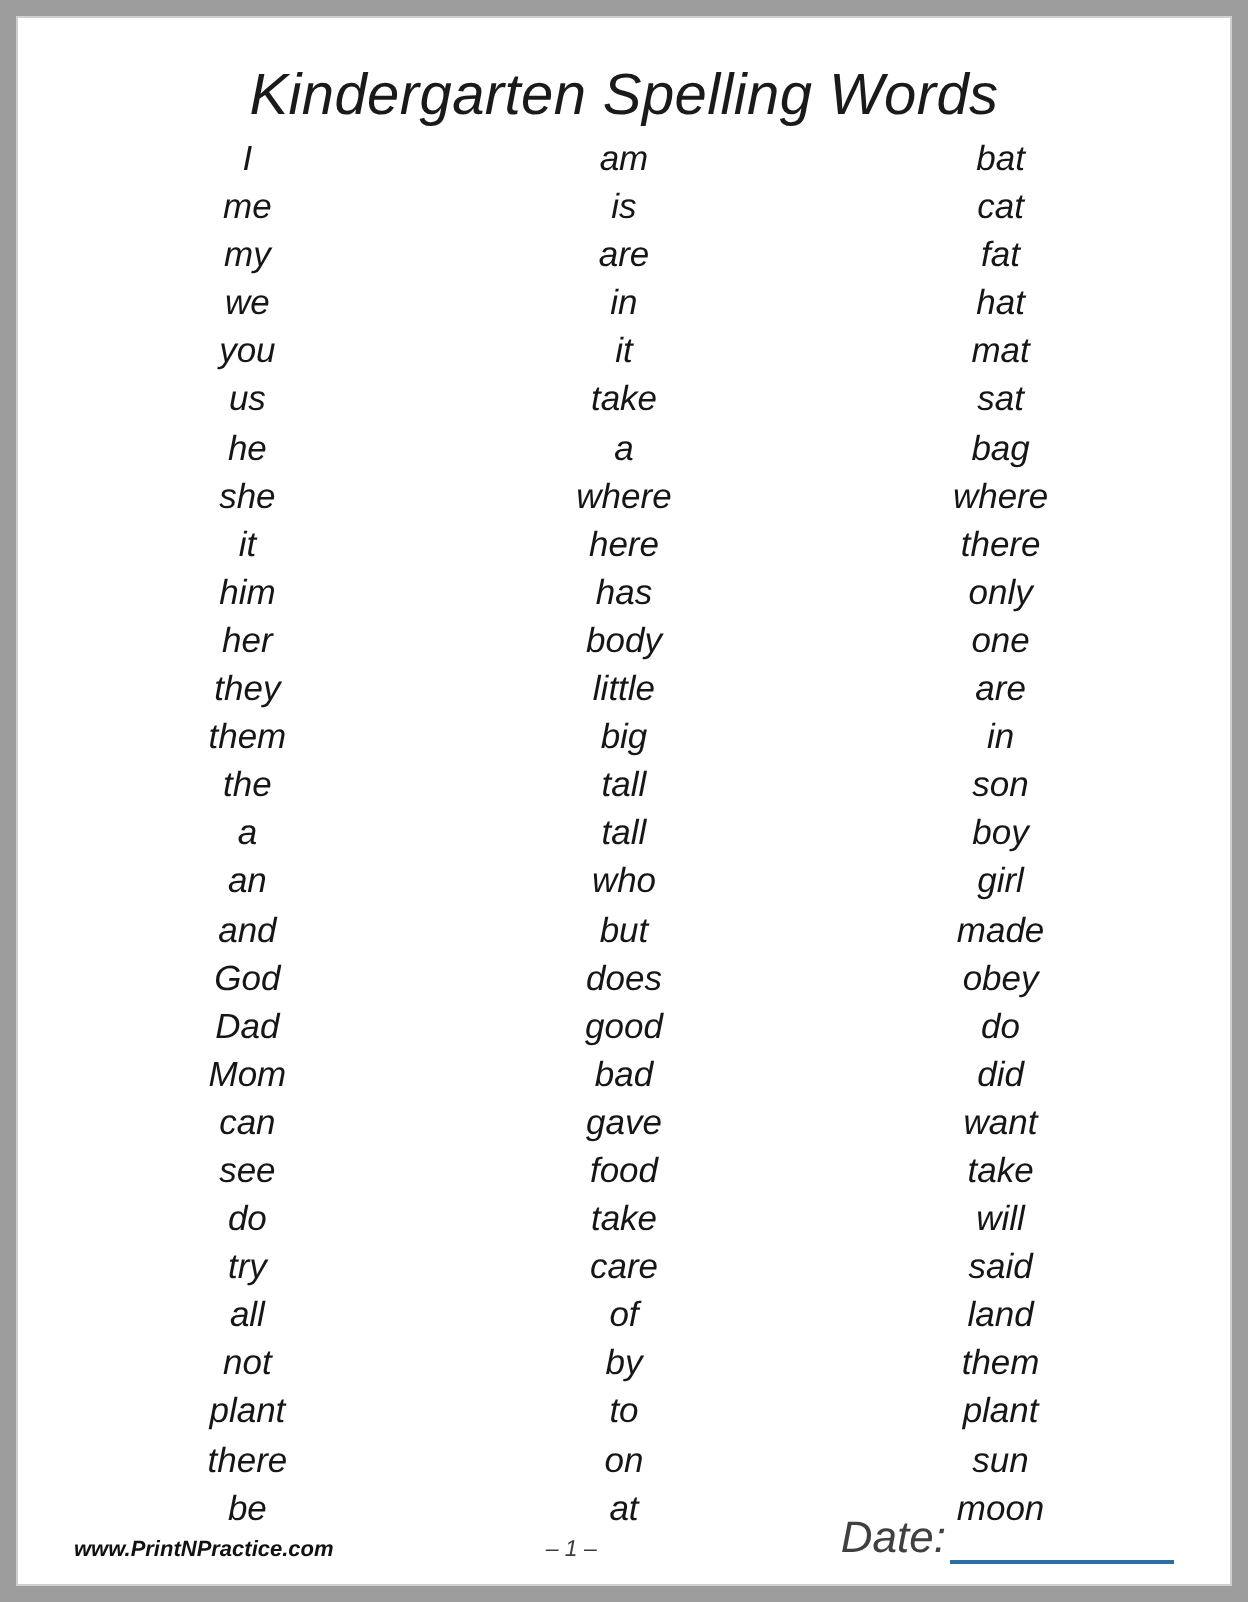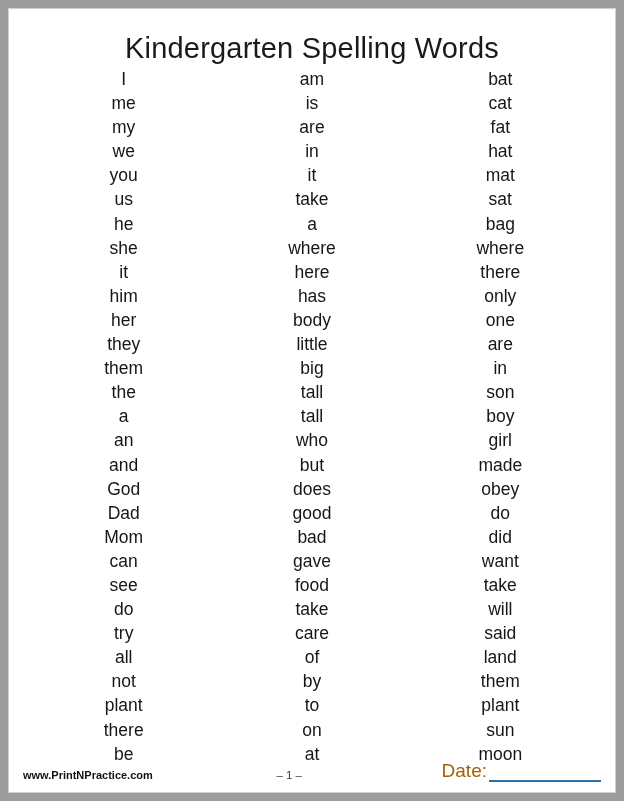--- a/index.html
+++ b/index.html
@@ -15,20 +15,21 @@
   }
   .page-frame {
     position: absolute;
     left: 8px;
     top: 8px;
     width: 608px;
     height: 785px;
     background: #ffffff;
     border: 1px solid #cfcfcf;
     box-sizing: border-box;
+    font-style: italic;
   }
   .sheet {
     position: absolute;
     left: 0;
     top: 0;
     width: 100%;
     height: 100%;
     background: #ffffff;
     box-sizing: border-box;
     padding: 0;
@@ -62,21 +63,21 @@
     line-height: 24.1px;
     text-align: center;
     white-space: nowrap;
   }
   .footer {
     position: absolute;
     left: 0;
     bottom: 10px;
     width: 100%;
     box-sizing: border-box;
-    padding: 0 14px;
+    padding: 0 28px;
     display: flex;
     flex-direction: row;
     align-items: flex-end;
     justify-content: space-between;
   }
   .site-credit {
     font-size: 11px;
     font-weight: bold;
     color: #111111;
     white-space: nowrap;
@@ -90,22 +91,22 @@
     left: -8px;
     padding-bottom: 1px;
   }
   .date-block {
     display: flex;
     flex-direction: row;
     align-items: flex-end;
     white-space: nowrap;
   }
   .date-label {
-    font-size: 19px;
-    color: #a16207;
+    font-size: 22px;
+    color: #404040;
   }
   .date-line {
     display: inline-block;
     width: 112px;
     border-bottom: 2px solid #2e6ea6;
     height: 14px;
     margin-left: 2px;
   }
 </style>
 </head>

